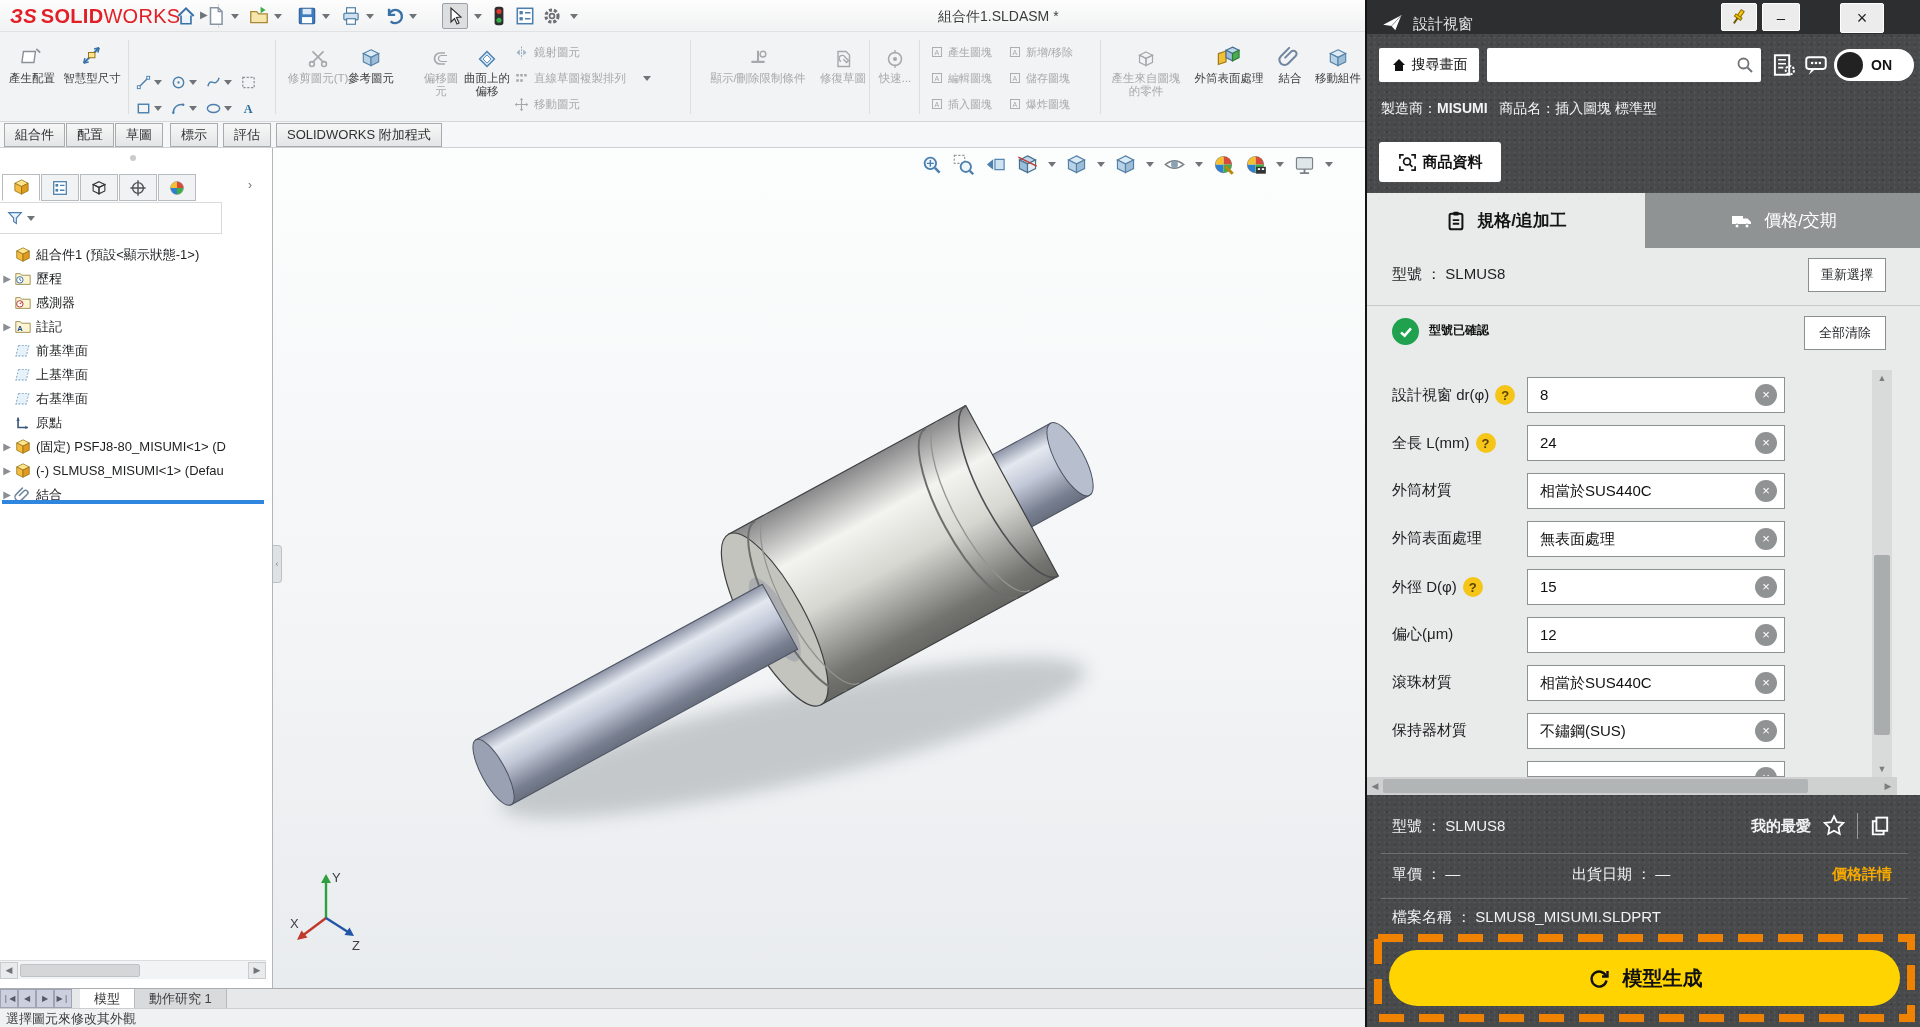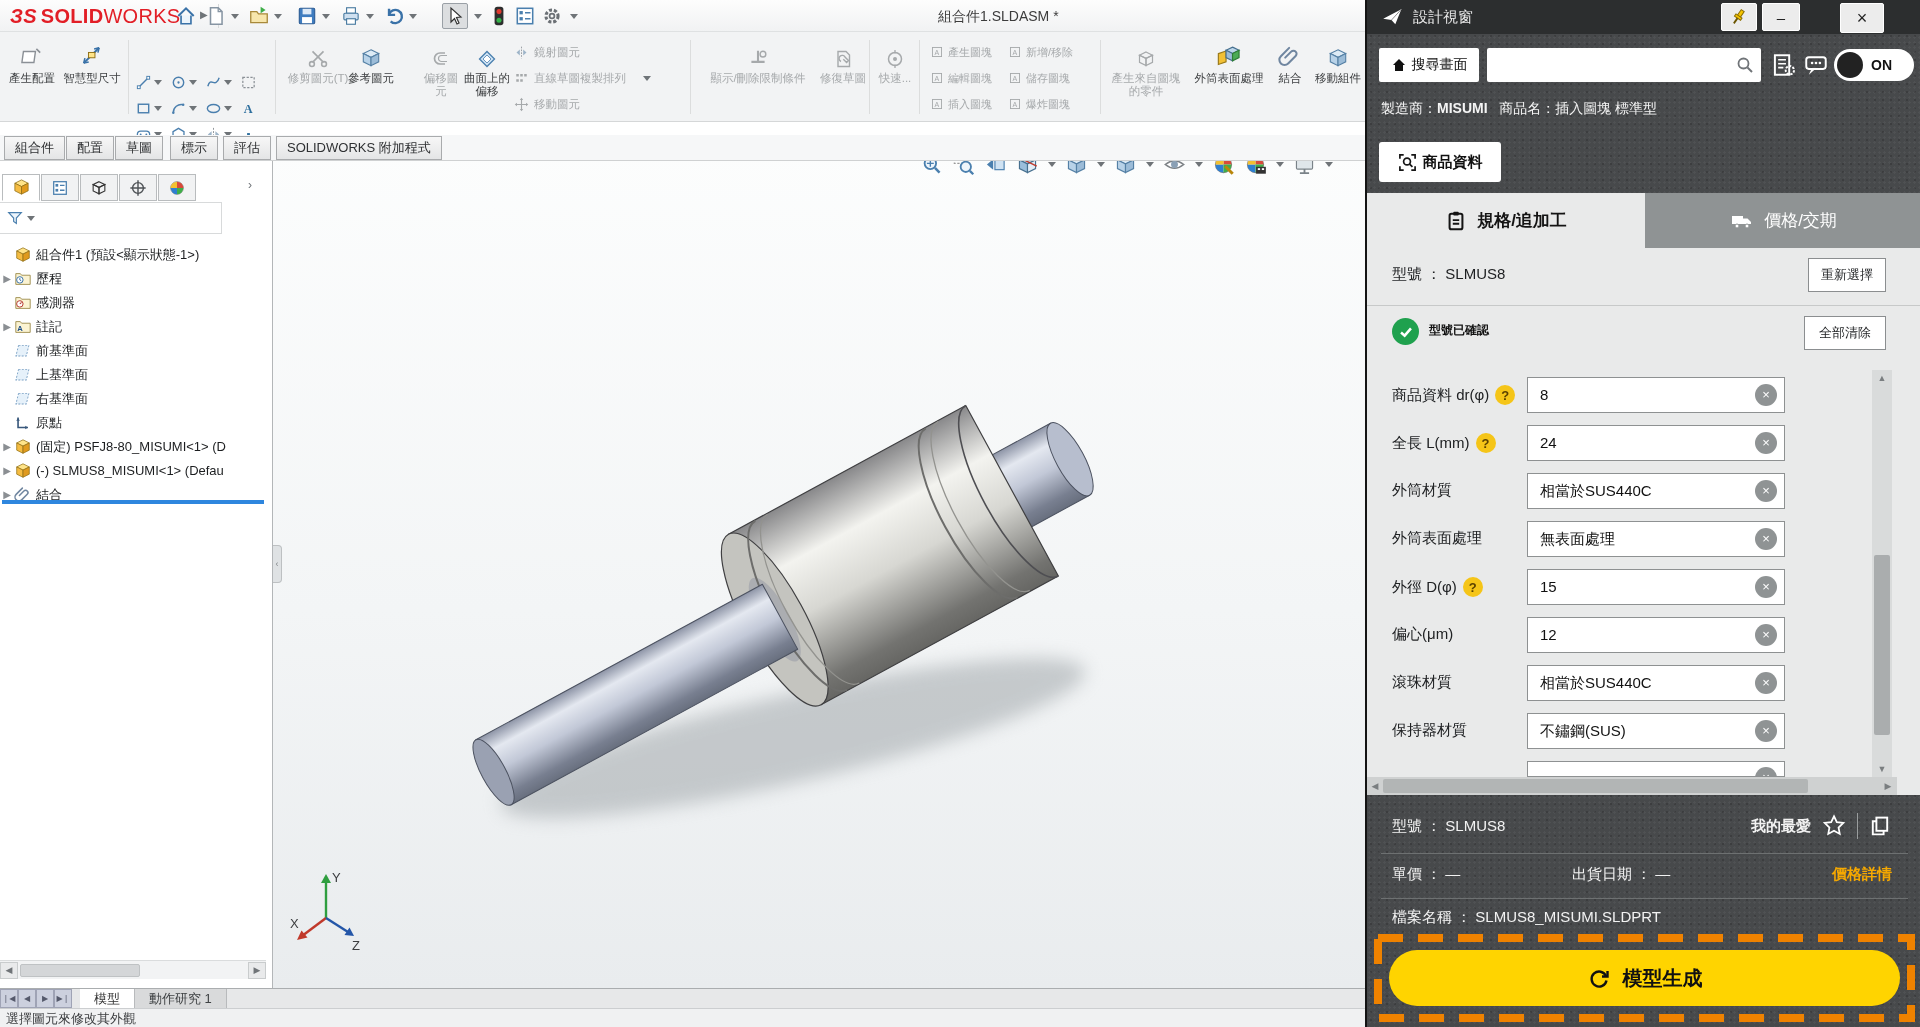--- a/index.html
+++ b/index.html
@@ -26,21 +26,21 @@
   .ribbon { position:absolute; left:0; top:32px; width:1920px; height:90px; background:#f2f3f4; border-bottom:1px solid #d5d7d8; z-index:4; }
   .rsep { position:absolute; top:8px; height:74px; width:1px; background:#dcdddd; }
   .rbig { position:absolute; top:3px; height:84px; display:flex; flex-direction:column; align-items:center; padding-top:4px; font-size:11.5px; line-height:13px; text-align:center; }
   .rbig .ric { height:30px; display:flex; align-items:flex-end; justify-content:center; margin-bottom:3px; }
   .g { color:#a6a9ab; } .d { color:#3e4042; }
   .gcell { position:absolute; width:34px; height:25px; display:flex; align-items:center; gap:2px; padding-left:3px; }
   .stackrow { position:absolute; height:24px; display:flex; align-items:center; gap:5px; font-size:11.5px; white-space:nowrap; }
   .srow-sm { position:absolute; height:24px; display:flex; align-items:center; gap:4px; font-size:11px; white-space:nowrap; }
 
   
-  .tabrow { position:absolute; left:0; top:122px; width:1365px; height:26px; background:#f6f7f8; border-bottom:1px solid #cfd1d2; z-index:4;margin-top:13px; }
+  .tabrow { position:absolute; left:0; top:122px; width:1365px; height:26px; background:#f6f7f8; border-bottom:1px solid #cfd1d2; z-index:4; }
   .ctab { position:absolute; top:1px; height:24px; background:linear-gradient(#f7f7f7,#e4e5e6); border:1px solid #a9abad; border-bottom:1px solid #a9abad;
     font-size:13px; color:#2f3133; display:flex; align-items:center; justify-content:center; padding:0 10px; }
 
   
   .lp { position:absolute; left:0; top:148px; width:273px; height:840px; background:#fff; border-right:1px solid #b3b6b8; z-index:3; }
   .lp-dot { position:absolute; left:130px; top:7px; width:6px; height:6px; border-radius:50%; background:#c9cccd; }
   .ptab { position:absolute; top:26px; width:38px; height:27px; border:1px solid #b9bcbe; background:#f1f2f3; display:flex; align-items:center; justify-content:center; }
   .ptab.on { background:#fff; border-bottom-color:#fff; }
   .lp-chevron { position:absolute; left:248px; top:30px; font-size:12px; color:#6f7478; }
   .filterrow { position:absolute; left:0; top:54px; width:222px; height:32px; border:1px solid #d8dadb; border-left:none; display:flex; align-items:center; padding-left:6px; gap:3px; }
@@ -64,21 +64,21 @@
   .navbtn { width:18px; border:1px solid #9fa3b5; background:#ccd0de; color:#55596b; font-size:8px; display:flex; align-items:center; justify-content:center; }
   .dtab { padding:0 14px; font-size:13px; display:flex; align-items:center; border-right:1px solid #b8babc; }
   .dtab.on { background:#fff; }
   .dtab.off { background:#d9dadb; color:#3f4244; }
   .statusbar { position:absolute; left:0; top:1008px; width:1365px; height:19px; background:#f0f1f2; border-top:1px solid #ccced0; font-size:13px; color:#3c3e40; padding:1px 0 0 6px; z-index:3; }
 
   
   .rp { position:absolute; left:1365px; top:0; width:555px; height:1027px; background-color:#47494b;
     background-image:radial-gradient(rgba(255,255,255,.045) 1px, transparent 1.2px), radial-gradient(rgba(0,0,0,.16) 1px, transparent 1.2px);
     background-size:5px 5px, 8px 8px; border-left:2px solid #141414; z-index:10; color:#f2f2f2; }
-  .rp-title { position:absolute; left:0; top:0; width:100%; height:34px; background:#2c2e2f; display:flex; align-items:center; padding-left:14px; gap:10px; font-size:15px; color:#e8e8e8; }
+  .rp-title { position:absolute; left:0; top:0; width:100%; height:34px; background:#2c2e2f; display:flex; align-items:flex-end; padding-left:14px; gap:10px; font-size:15px; color:#e8e8e8; }
   .winbtn { position:absolute; top:3px; height:28px; background:#ececec; border:1px solid #fff; border-radius:2px; color:#222; display:flex; align-items:center; justify-content:center; font-size:15px; }
   .rp-homebtn { position:absolute; left:12px; top:48px; width:100px; height:34px; background:#fff; border-radius:2px; color:#111; font-size:14px; display:flex; align-items:center; justify-content:center; gap:5px; }
   .rp-search { position:absolute; left:120px; top:48px; width:274px; height:34px; background:#fff; border:none; border-radius:2px; padding:0 30px 0 8px; font-size:14px; }
   .rp-info { position:absolute; left:14px; top:100px; font-size:14px; color:#f5f5f5; white-space:nowrap; }
   .rp-prodbtn { position:absolute; left:12px; top:142px; width:122px; height:40px; background:#fff; border-radius:3px; color:#111; font-size:15px; font-weight:bold; display:flex; align-items:center; justify-content:center; gap:6px; }
   .rp-tab { position:absolute; top:193px; width:278px; height:55px; display:flex; align-items:center; justify-content:center; gap:10px; font-size:17px; }
   .rp-tab.on { left:0; background:#e9eaea; color:#141414; font-weight:bold; }
   .rp-tab.off { left:278px; width:277px; background:#8f9394; color:#fff; }
   .rp-content { position:absolute; left:0; top:248px; width:555px; height:547px; background:#e9eaea; color:#1d1f21; }
   .modelrow { position:absolute; left:25px; top:17px; font-size:15px; color:#1d1f21; }
@@ -1018,21 +1018,21 @@
         <svg width="18" height="18">
           <use href="#sy-check"></use>
         </svg>
       </div>
     <div class="confirm-txt">型號已確認</div>
     <div class="wbtn abs" style="right:36px;top:68px;width:82px;height:34px">
         <span>全部清除</span>
       </div>
 
     <div class="fld-label" style="top:137px">
-        <span>商品資料 dr(φ)</span>
+        <span>設計視窗 dr(φ)</span>
         <span class="help">?</span>
       </div>
     <div class="fld-input" style="top:129px"><span>8</span><span class="fld-x">×</span></div>
     <div class="fld-label" style="top:185px">
         <span>全長 L(mm)</span>
         <span class="help">?</span>
       </div>
     <div class="fld-input" style="top:177px"><span>24</span><span class="fld-x">×</span></div>
     <div class="fld-label" style="top:233px">
         <span>外筒材質</span>

